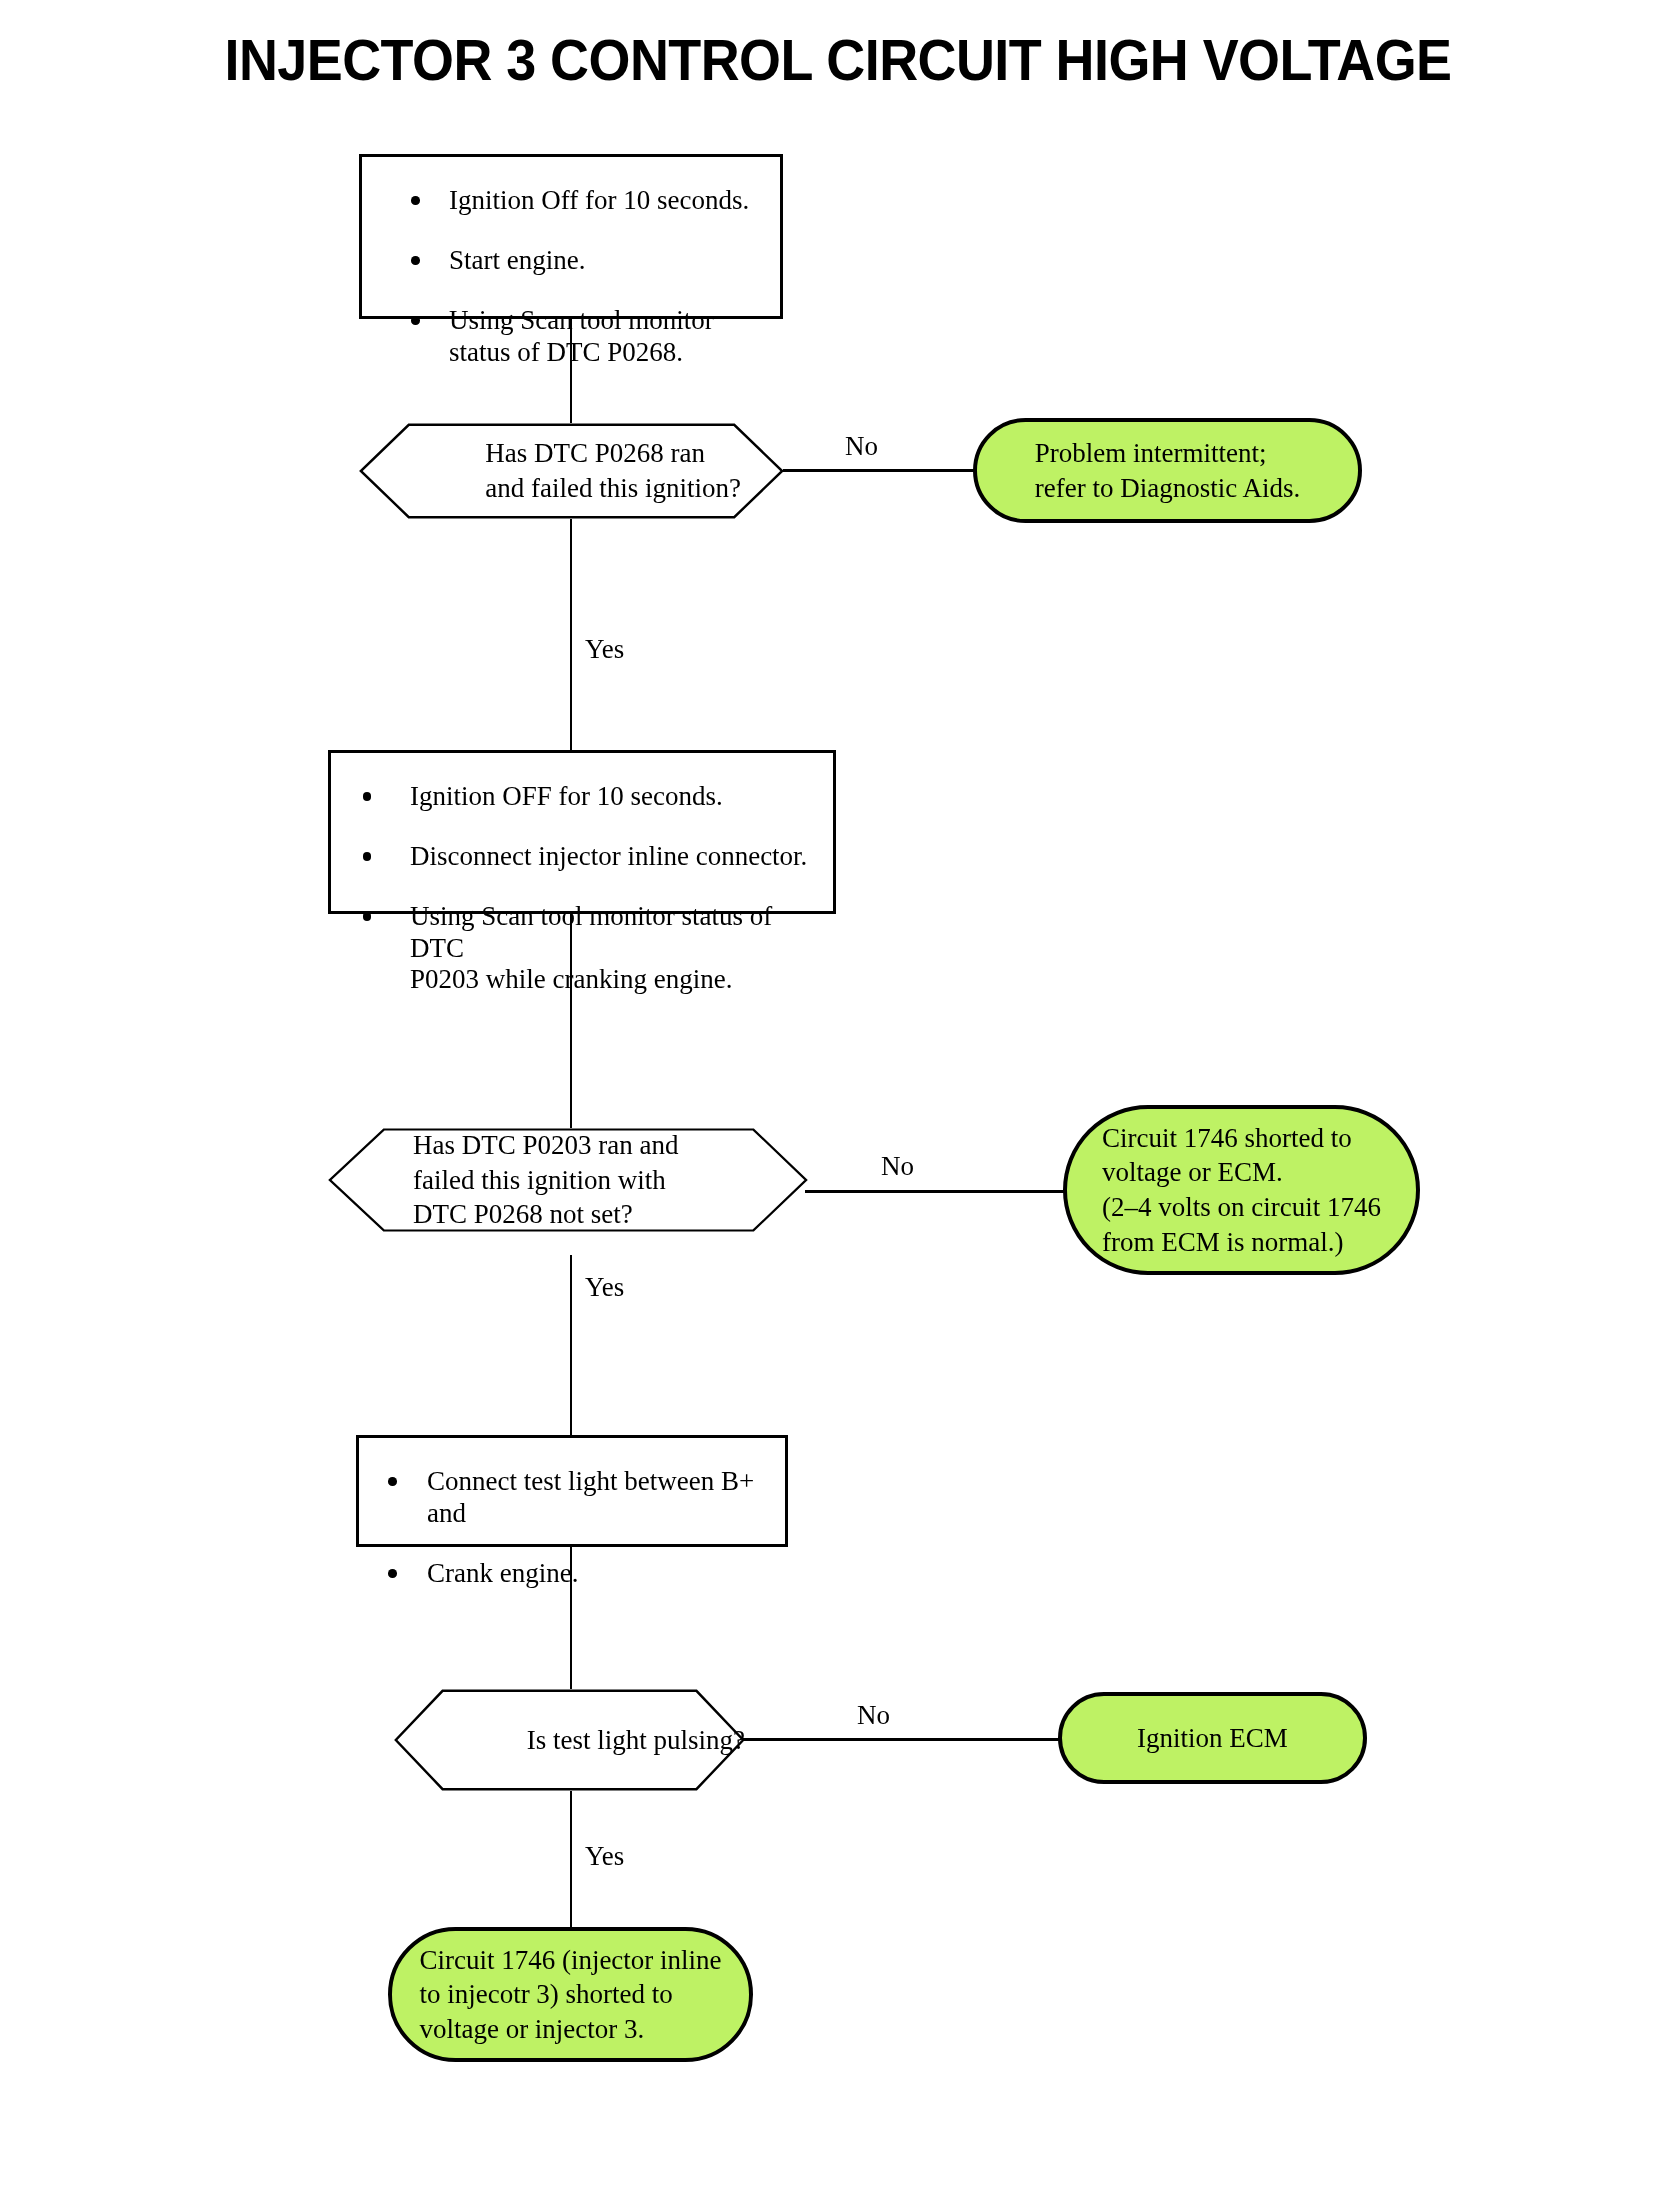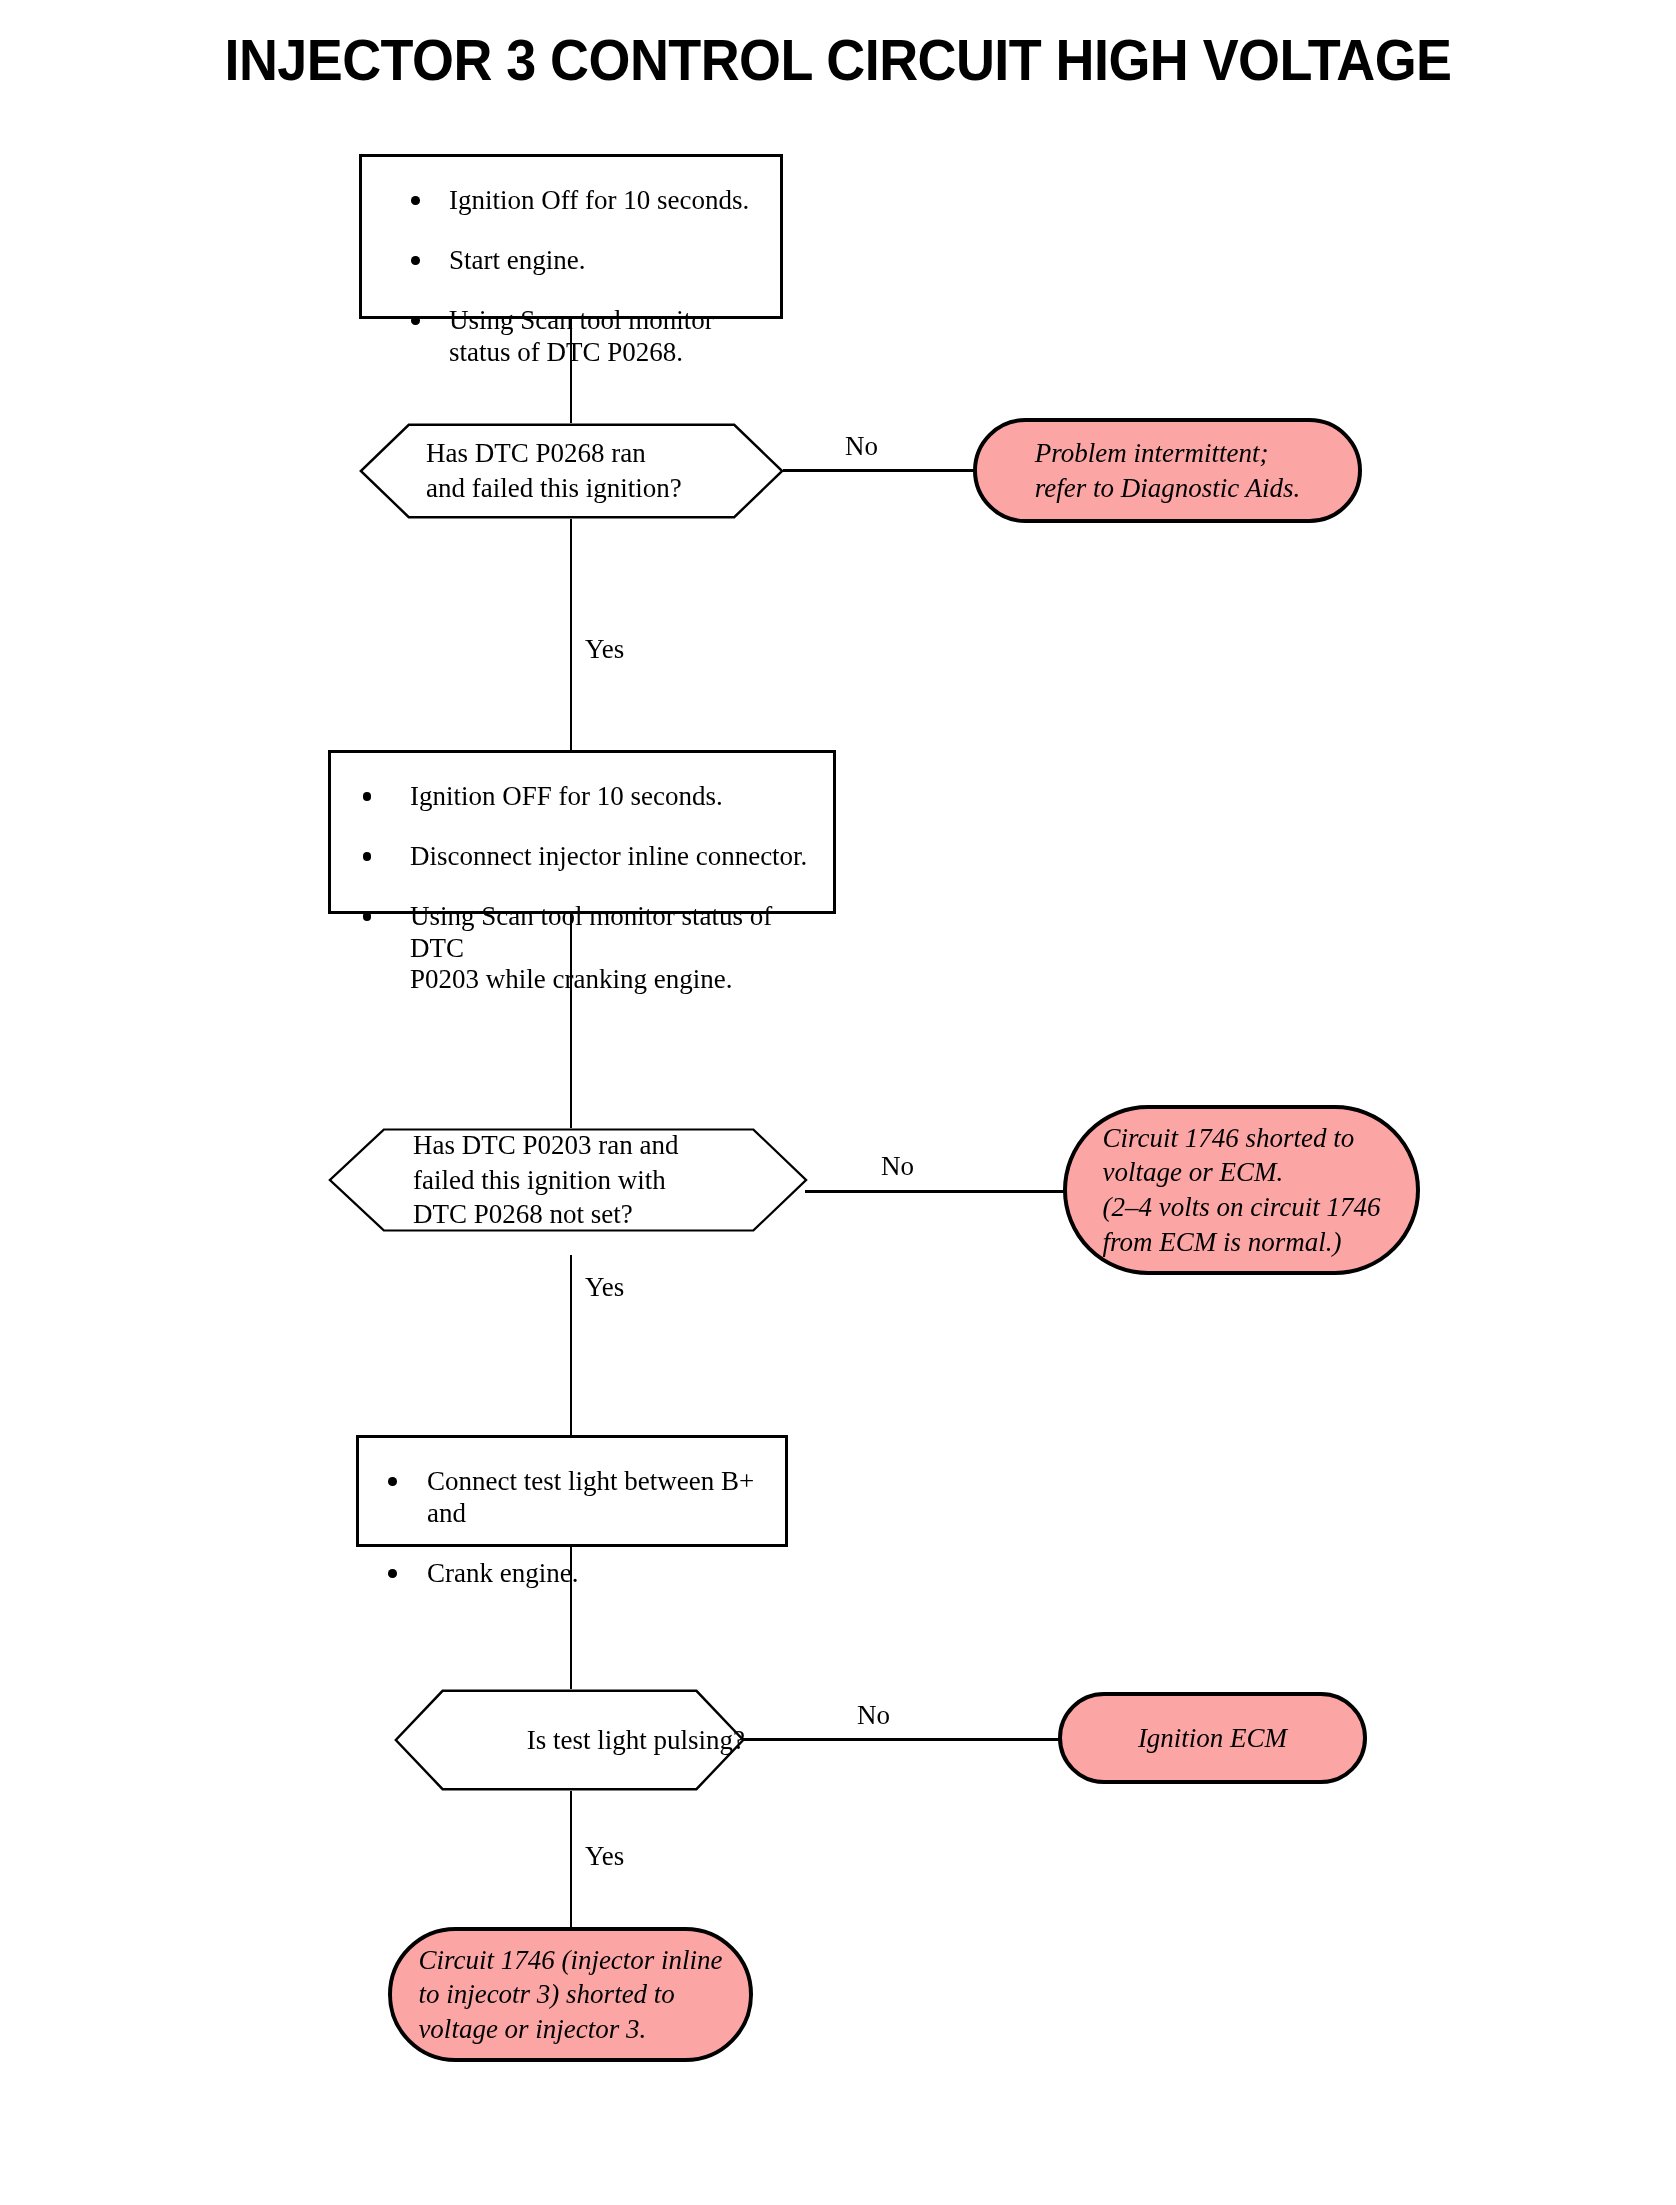--- a/index.html
+++ b/index.html
@@ -113,28 +113,27 @@
     font-size: 27px;
     line-height: 1.28;
     text-align: left;
     box-sizing: border-box;
   }
   .decision .dec-text span { display: block; }
 
   
   .terminator {
     position: absolute;
-    background: #fca5a5;
+    background: #bef264;
     border: 4.3px solid #000000;
     border-radius: 607px;
     box-sizing: border-box;
     display: flex;
     align-items: center;
     justify-content: center;
-    font-style: italic;
   }
   .terminator .term-text {
     font-size: 27px;
     line-height: 1.28;
     text-align: left;
     padding: 0 28px;
   }
   .terminator.centered .term-text { text-align: center; }
   .terminator .term-text span { display: block; }
 </style>
@@ -162,21 +161,21 @@
       </li>
     </ul>
   </div>
 
   <div class="vline" style="left:570px; top:319px; height:104px;"></div>
 
   <div class="decision" style="left:359px; top:423px; width:425px; height:96px;">
     <svg viewBox="0 0 700 158" preserveAspectRatio="none">
       <polygon points="82,3 618,3 697,79 618,155 82,155 3,79" fill="#ffffff" stroke="#000000" stroke-width="4"></polygon>
     </svg>
-    <div class="dec-text" style="padding-left:67px; padding-right:43px; justify-content:flex-start;">
+    <div class="dec-text" style="padding-left:67px; padding-right:43px; justify-content:flex-end;">
       <div>
         <span>Has DTC P0268 ran</span>
         <span>and failed this ignition?</span>
       </div>
     </div>
   </div>
 
   <div class="hline" style="left:783px; top:469px; width:253px;"></div>
   <div class="branch-label" style="left:845px; top:432px;">No</div>
 

